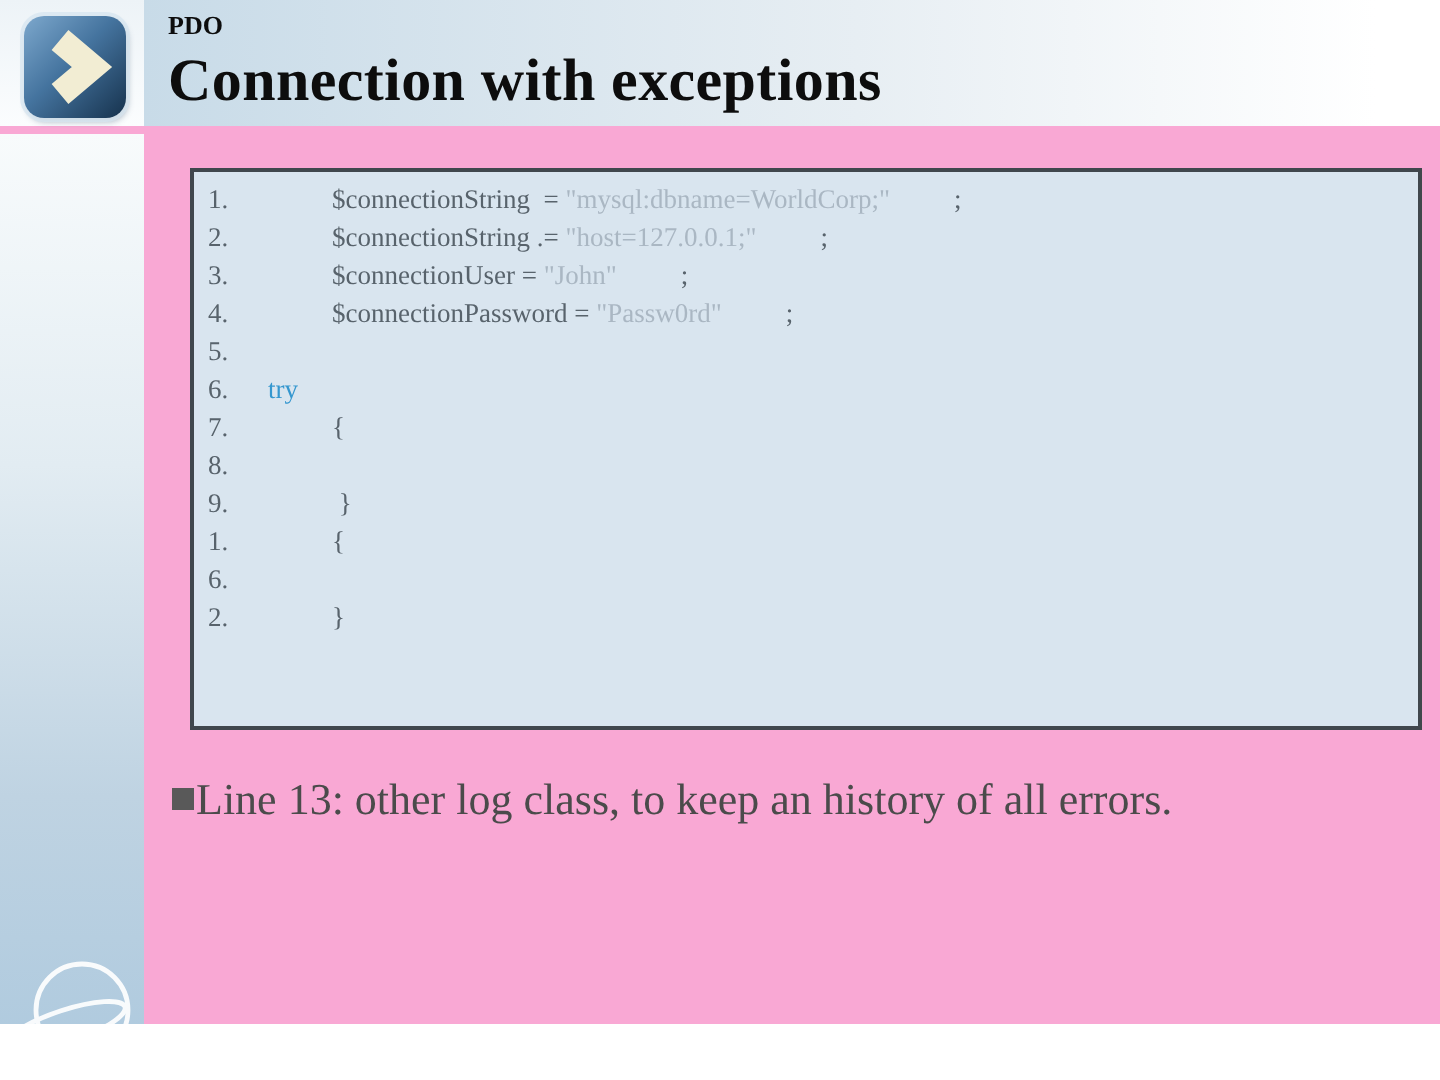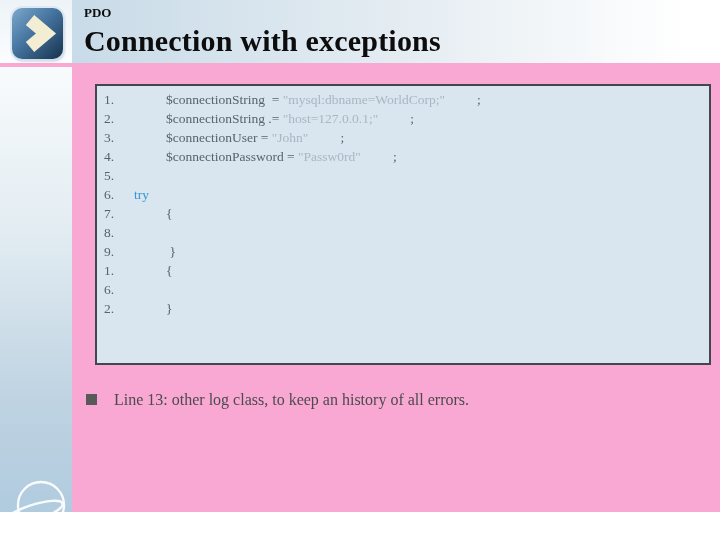--- a/index.html
+++ b/index.html
@@ -62,22 +62,22 @@
   
   .bullet-row{
     position:absolute;left:86px;top:388px;width:610px;
     display:flex;align-items:flex-start;
   }
   .bullet-square{
     flex:0 0 11px;width:11px;height:11px;margin-top:6px;
     background:#595959;
   }
   .bullet-text{
-    margin-left:17px;
-    font-size:16px;color:#4b4b4b;line-height:23px;
+    margin-left:1px;
+    font-size:22px;color:#4b4b4b;line-height:23px;
   }
 </style>
 </head>
 <body>
 
 <div class="slide">
 
   <div class="topleft-zone"></div>
 
   <div class="header-band">

